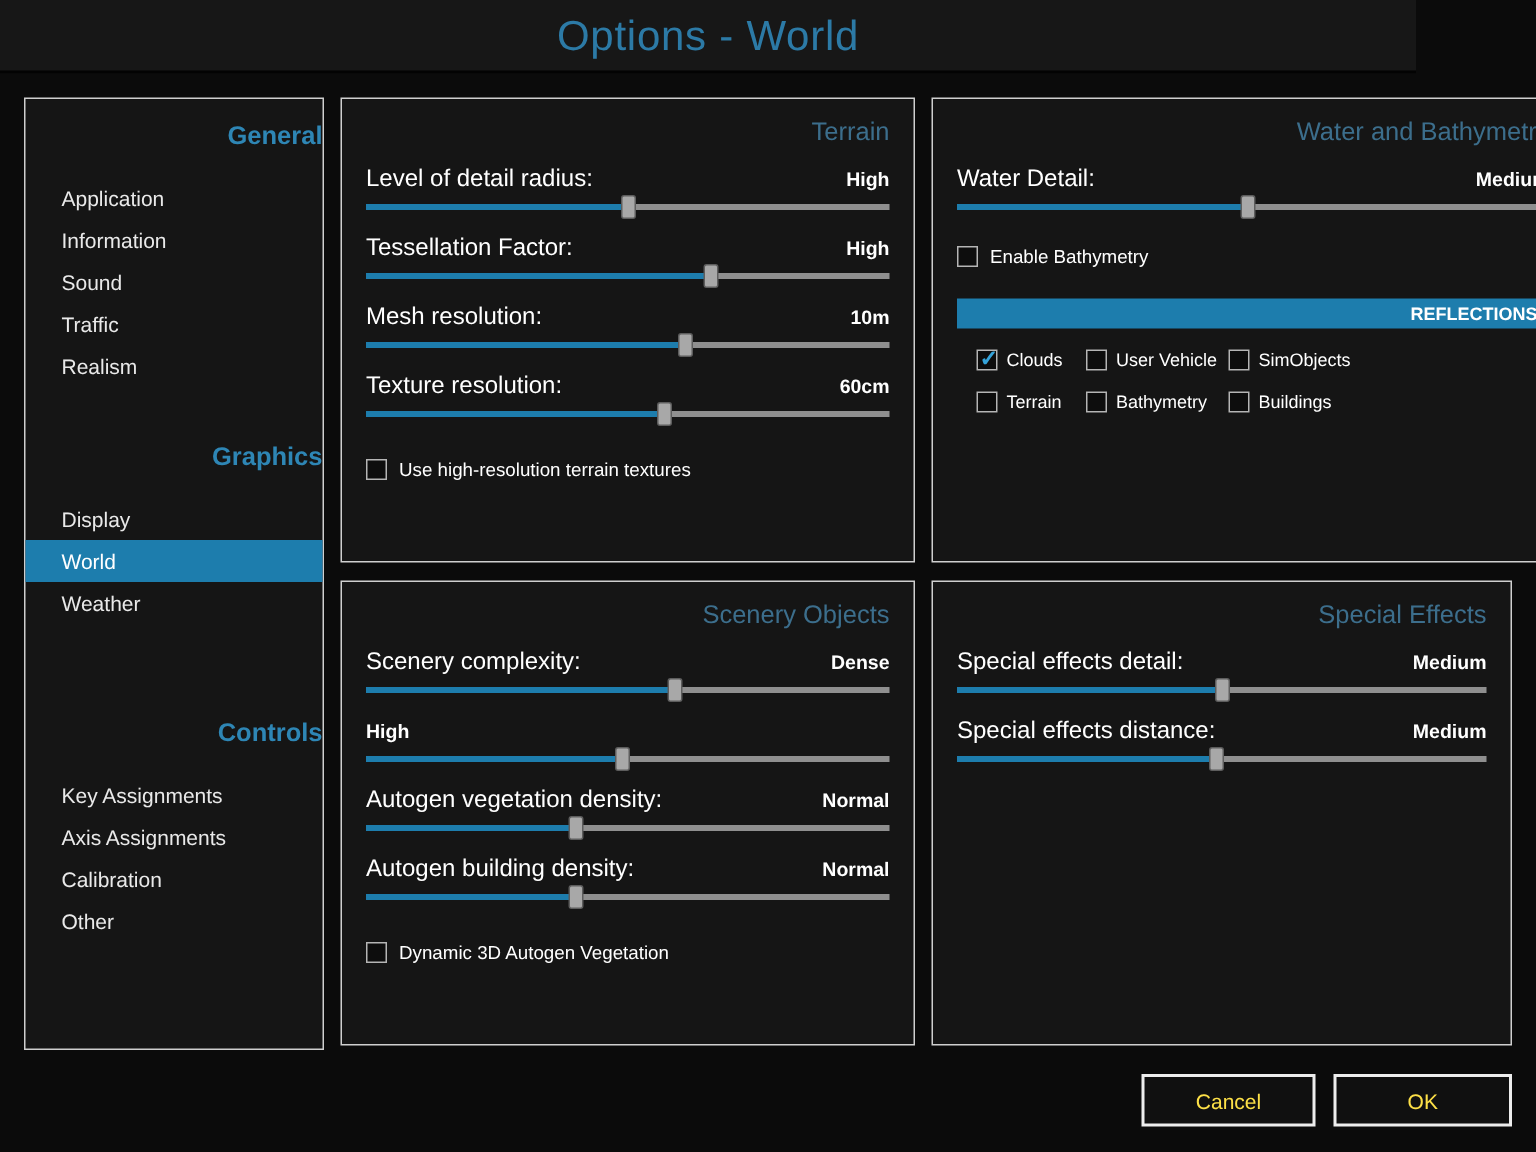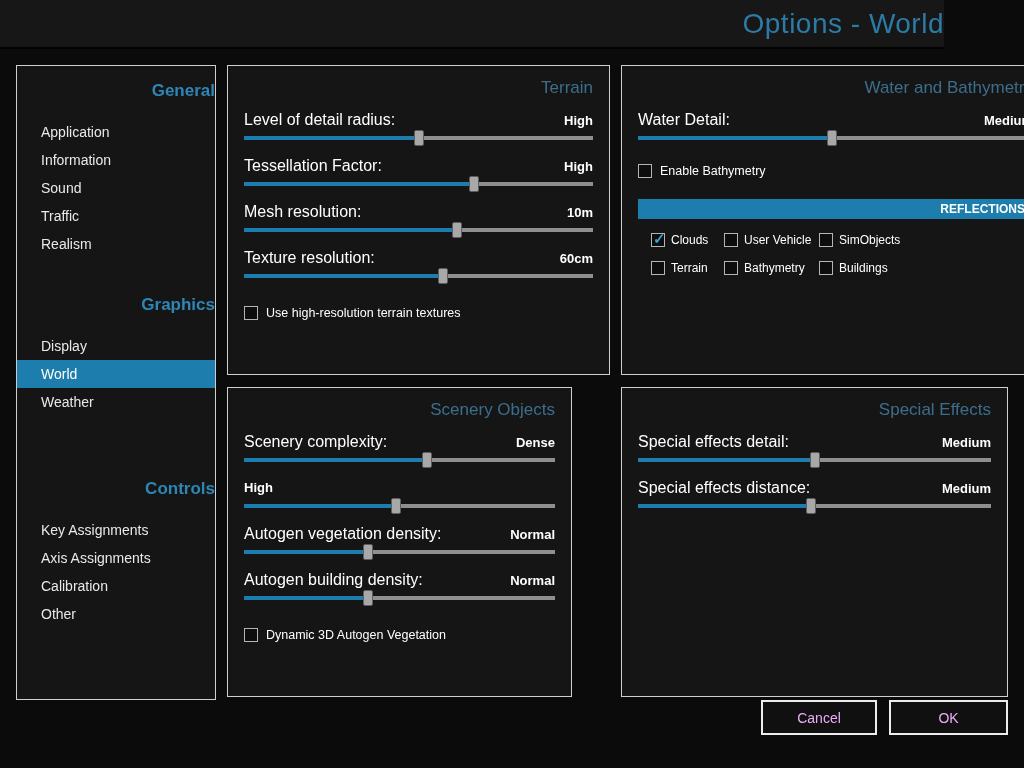--- a/index.html
+++ b/index.html
@@ -7,32 +7,32 @@
   body {
     width:1024px; height:768px; position:relative; overflow:hidden;
     background:#0b0b0b;
     font-family:"Liberation Sans", sans-serif;
     color:#f0f0f0;
   }
   
   .titlebar {
     position:absolute; left:0; top:0; width:944px; height:49px;
     background:#171717; border-bottom:2px solid #030303;
-    display:flex; align-items:center; justify-content:flex-end;
+    display:flex; align-items:center; justify-content:center;
   }
   .window-title { color:var(--title-blue, #2c7aa6); font-size:28px; font-weight:400; letter-spacing:0.5px; }
 
   
   .panel {
     position:absolute; background:#151515; border:1px solid #cfcfcf;
   }
   .sidebar { left:16px; top:65px; width:200px; height:635px; padding-top:14px; }
   .panel-terrain { left:227px; top:65px; width:383px; height:310px; }
   .panel-water   { left:621px; top:65px; width:429px; height:310px; }
-  .panel-scenery { left:227px; top:387px; width:345px; height:310px; }
+  .panel-scenery { left:227px; top:387px; width:383px; height:310px; }
   .panel-effects { left:621px; top:387px; width:387px; height:310px; }
   .panel-inner { padding:12px 16px 0 16px;text-align:right; }
 
   .group-title { color:var(--group-title-blue, #3c6e8c); font-size:17px; font-weight:400; line-height:20px; margin-bottom:14px; }
 
   
   .side-header {
     color:var(--header-blue, #2e86b5); font-size:17px; font-weight:700;
     text-align:right; line-height:22px; margin-bottom:16px;
   }
@@ -83,22 +83,22 @@
   .reflections-grid {
     margin-top:14px; padding-left:13px;
     display:grid; grid-template-columns:73px 95px auto;
     grid-row-gap:14px;
   }
   .reflections-grid .cblabel { font-size:12px; }
   .reflections-grid .cbox { margin-right:6px; }
 
   
   .btn {
-    position:absolute; top:700px; height:35px;
-    background:#101010; border:2px solid #ededed; color:#f0abfc;
+    position:absolute; top:716px; height:35px;
+    background:#101010; border:2px solid #ededed; color:#fde047;
     font-size:14px; font-family:"Liberation Sans", sans-serif;
     cursor:pointer;
   }
   .btn-cancel { left:761px; width:116px; }
   .btn-ok { left:889px; width:119px; }
 </style>
 </head>
 <body>
 
 <div class="titlebar">

